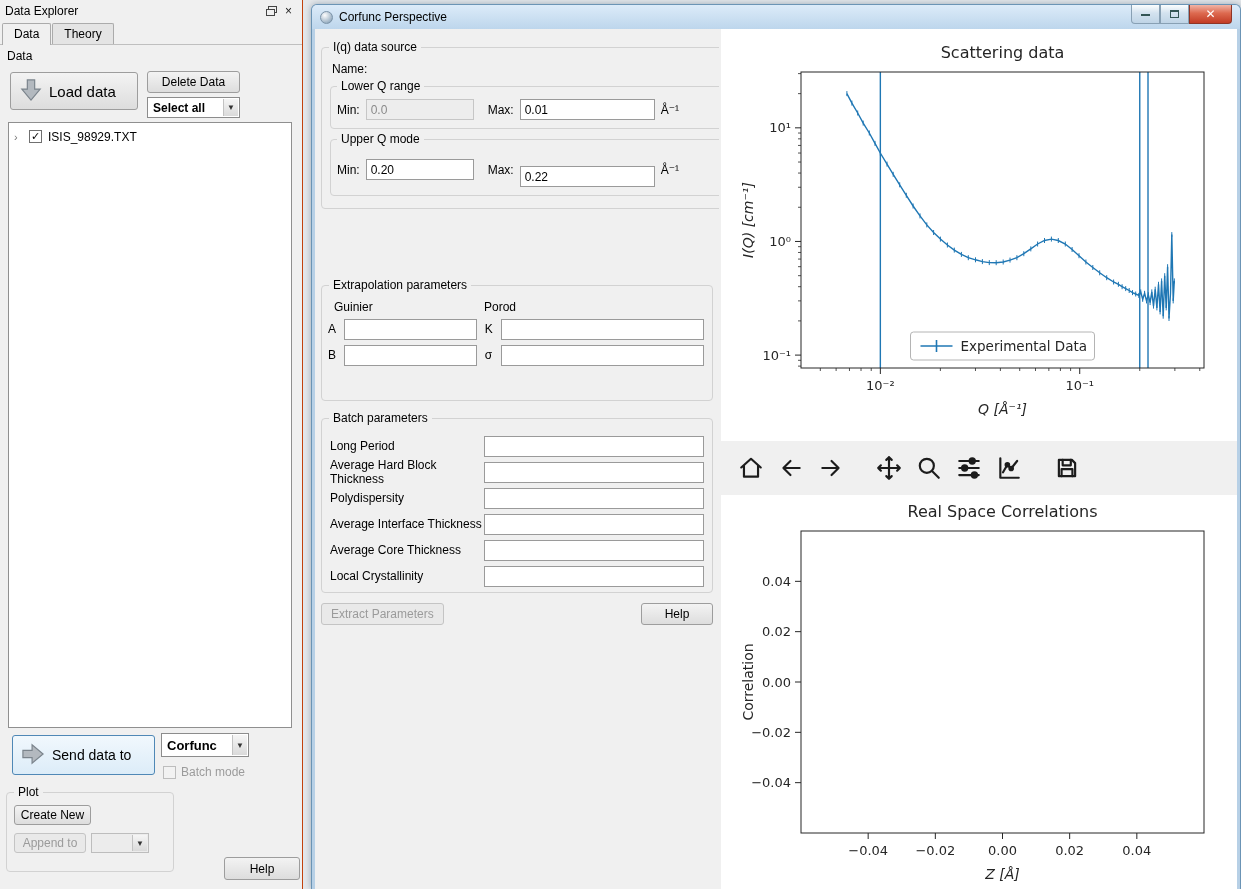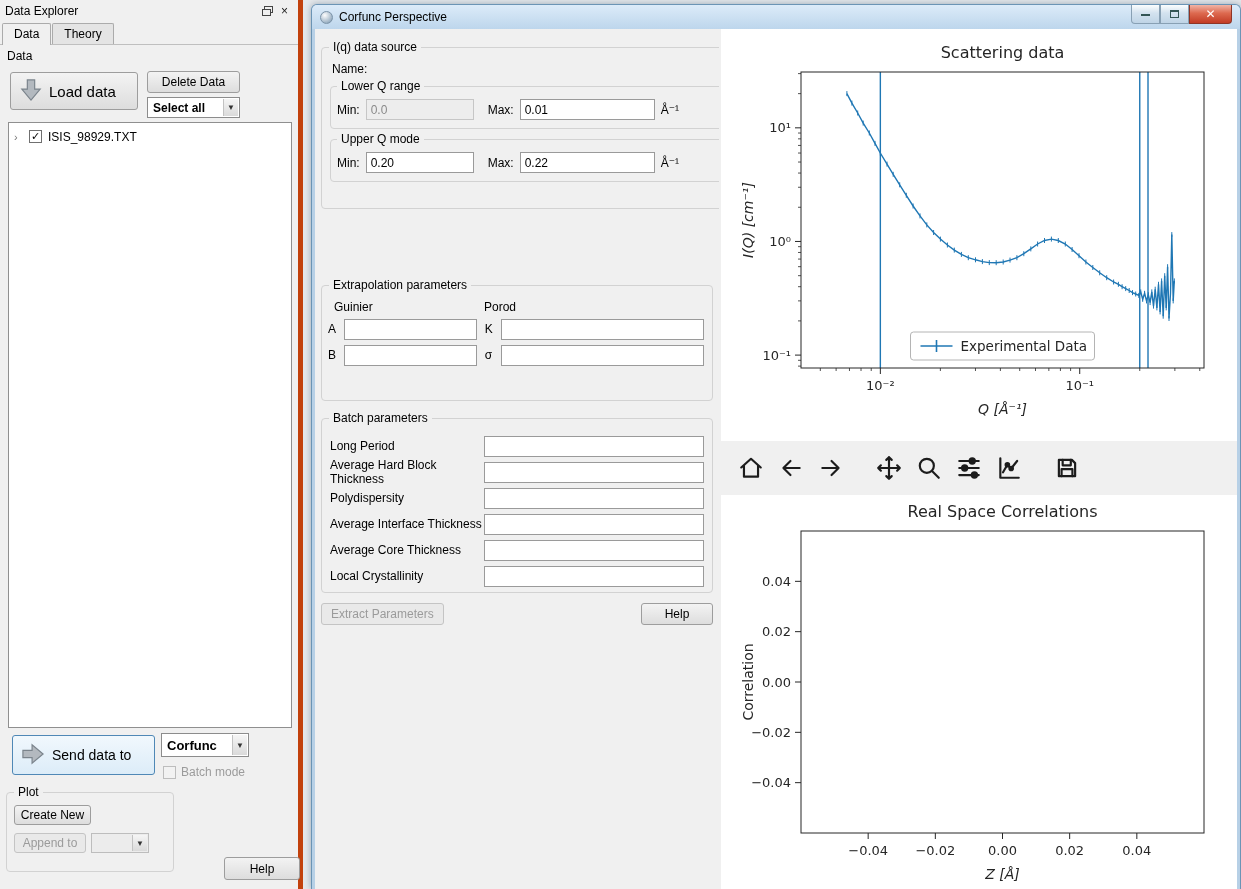--- a/index.html
+++ b/index.html
@@ -9,21 +9,21 @@
     background: #e4e7ea;
     font-family: "Liberation Sans", "DejaVu Sans", sans-serif;
     font-size: 12px;
     color: #000;
     overflow: hidden;
   }
 
   
   #data-explorer {
     position: absolute; left: 0; top: 0; width: 303px; height: 889px;
-    background: #f0f0f0; border-right: 5px solid #c2410c;
+    background: #f0f0f0; border-right: 1px solid #c2410c;
   }
   .dock-header { height: 21px; display: flex; align-items: center; padding: 0 5px; }
   .dock-header .spacer { flex: 1; }
   .dock-btn { width: 17px; height: 15px; display: flex; align-items: center; justify-content: center;
     font-size: 12px; color: #222; cursor: default; }
   .tabbar { display: flex; align-items: flex-end; height: 24px; padding: 0 2px; border-bottom: 1px solid #bfbfbf; }
   .tab { padding: 3px 11px 3px 11px; font-size: 12px; border: 1px solid #ababab; border-bottom: none;
     background: #e4e4e4; border-radius: 2px 2px 0 0; margin-right: 1px; }
   .tab.selected { background: #f0f0f0; padding-bottom: 4px; position: relative; top: 1px; }
   .explorer-label { position: absolute; left: 7px; top: 49px; font-size: 12px; }
@@ -238,21 +238,21 @@
             <span>Å⁻¹</span>
           </div>
         </div>
 
         <div class="subgroup">
           <span class="gb-title">Upper Q mode</span>
           <div class="field-row">
             <span>Min:</span>
             <input class="le" style="width: 108px;" value="0.20">
             <span style="margin-left:8px;">Max:</span>
-            <input class="le" style="width: 135px;" value="0.22">
+            <input class="le" style="width: 135px; margin-top: 14px;" value="0.22">
             <span>Å⁻¹</span>
           </div>
         </div>
       </div>
 
 
       <div id="extrap-group" class="groupbox">
         <span class="gb-title">Extrapolation parameters</span>
         <div class="field-row" style="height:18px;">
           <span style="margin-left:6px;width:144px;">Guinier</span>

